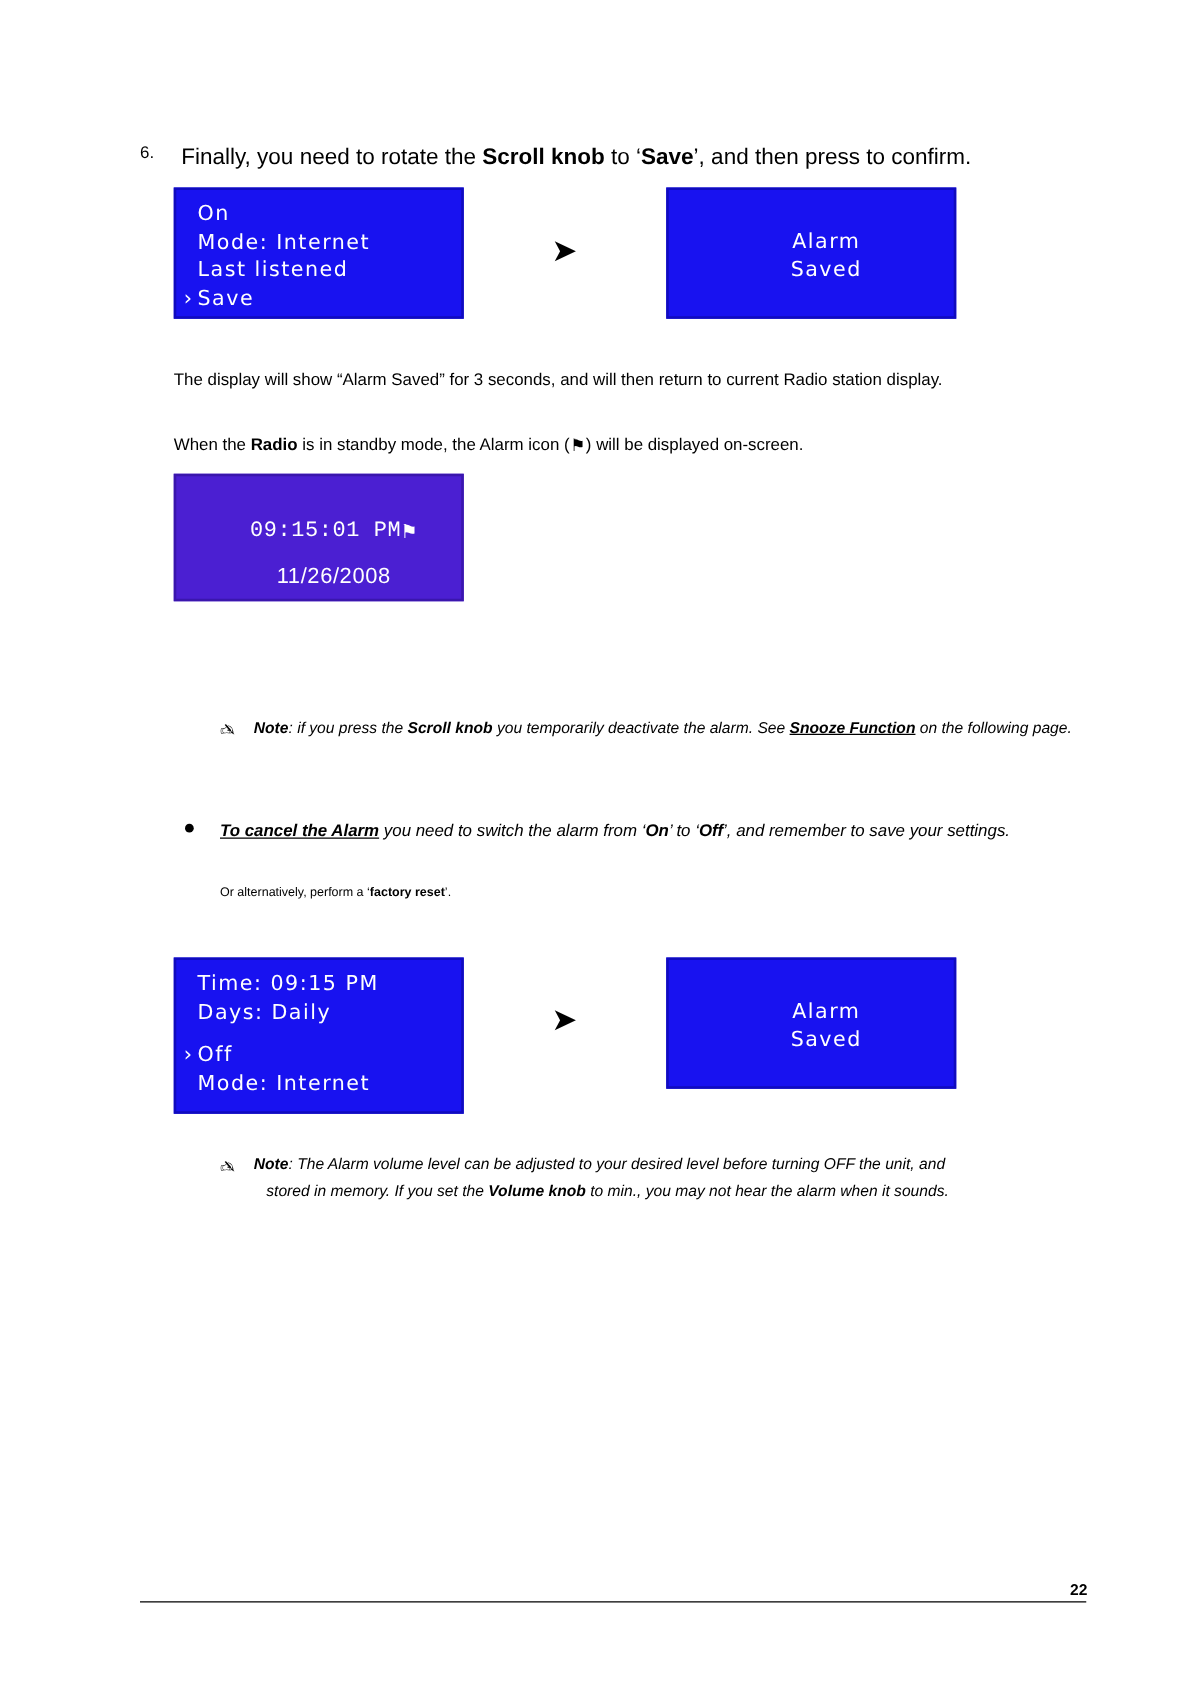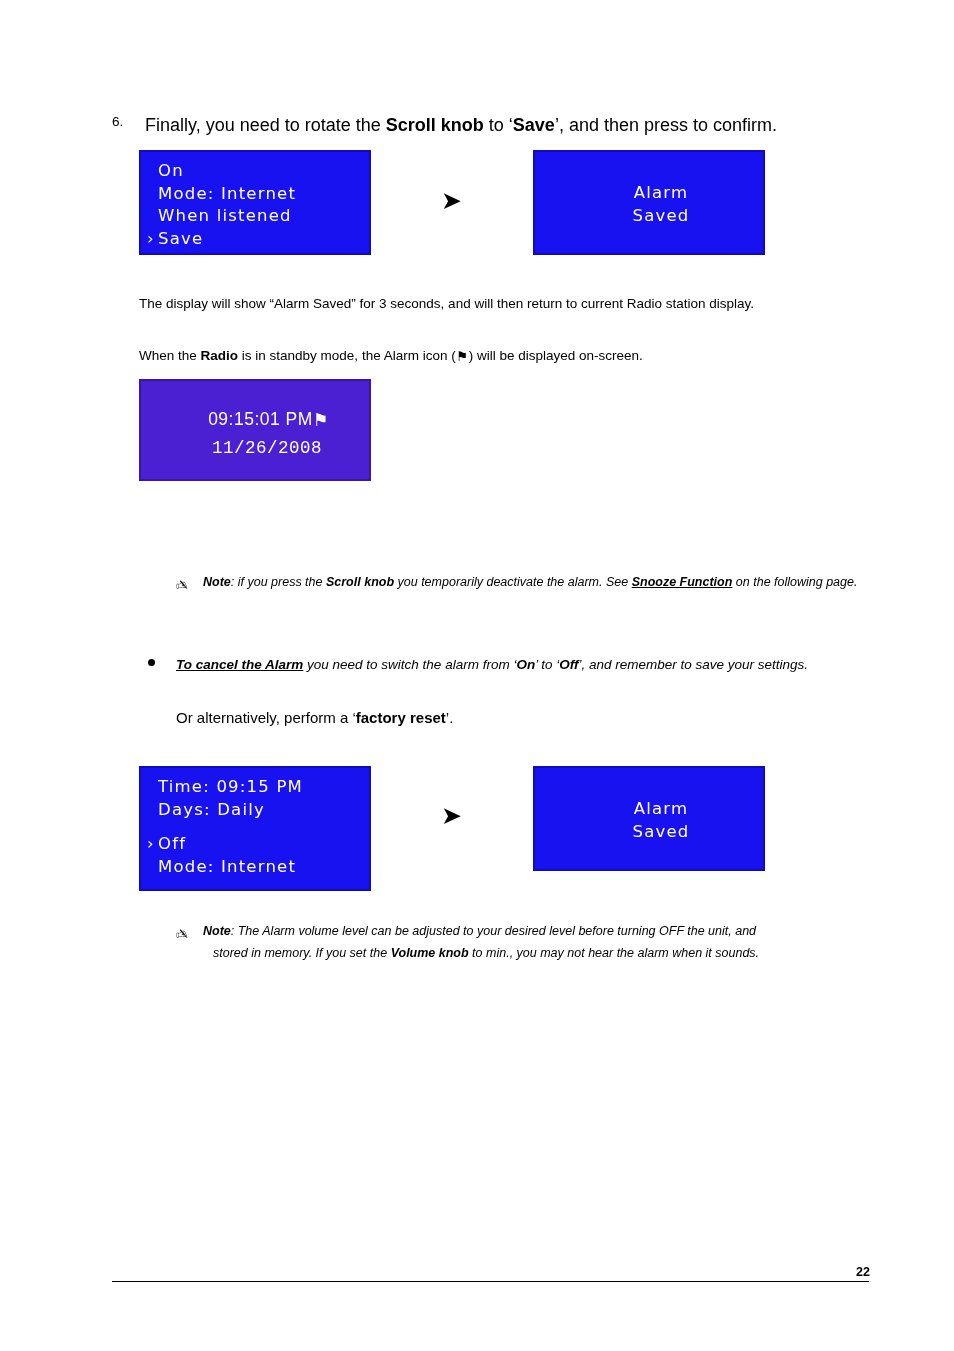--- a/index.html
+++ b/index.html
@@ -97,27 +97,27 @@
   #lcd-standby {
     left: 139px;
     top: 379px;
     width: 232px;
     height: 102px;
     background: #4b1fd2;
     border-color: #3a16ad;
     padding-top: 24px;
   }
   #lcd-standby .clock {
-    font-family: Liberation Sans, sans-serif;
+    font-family: Liberation Mono, monospace;
     font-size: 17.5px;
     letter-spacing: 0.5px;
-    line-height: 28px;
+    line-height: 40px;
   }
   #lcd-standby .date {
-    font-family: Liberation Mono, monospace;
+    font-family: Liberation Sans, sans-serif;
     font-size: 17.5px;
     letter-spacing: 0.5px;
     line-height: 28px;
   }
   .bell-inline {
     display: inline-block;
     width: 13px;
     text-align: center;
     vertical-align: -1px;
   }
@@ -180,21 +180,21 @@
   }
   .bullet-text {
     margin-left: 28px;
     width: 712px;
   }
   #bullet-deactivate { left: 148px; top: 523px; width: 760px; }
   #bullet-cancel { left: 148px; top: 655px; width: 760px; font-style: italic; }
 
   .sub-para {
     position: absolute;
-    font-size: 15px;
+    font-size: 10px;
     line-height: 1.52;
   }
   #para-alt { left: 176px; top: 707px; width: 700px; }
 
   
   .note {
     position: absolute;
     font-size: 12.5px;
     font-style: italic;
     line-height: 1.75;
@@ -242,21 +242,21 @@
 <div class="page">
 
   <div class="step-line">
     <span class="step-num">6.</span>
     <span class="step-text"><span>Finally, you need to rotate the </span><b>Scroll knob</b><span> to ‘</span><b>Save</b><span>’, and then press to confirm.</span></span>
   </div>
 
   <div class="lcd" id="lcd-save">
     <div class="lcd-line">On</div>
     <div class="lcd-line">Mode: Internet</div>
-    <div class="lcd-line">When listened</div>
+    <div class="lcd-line">Last listened</div>
     <div class="lcd-line sel"><span class="caret">›</span><span>Save</span></div>
   </div>
 
   <div class="arrow" id="arrow-1">➤</div>
 
   <div class="lcd lcd-centered" id="lcd-alarm-saved-1">
     <div class="lcd-line">Alarm</div>
     <div class="lcd-line">Saved</div>
   </div>
 

